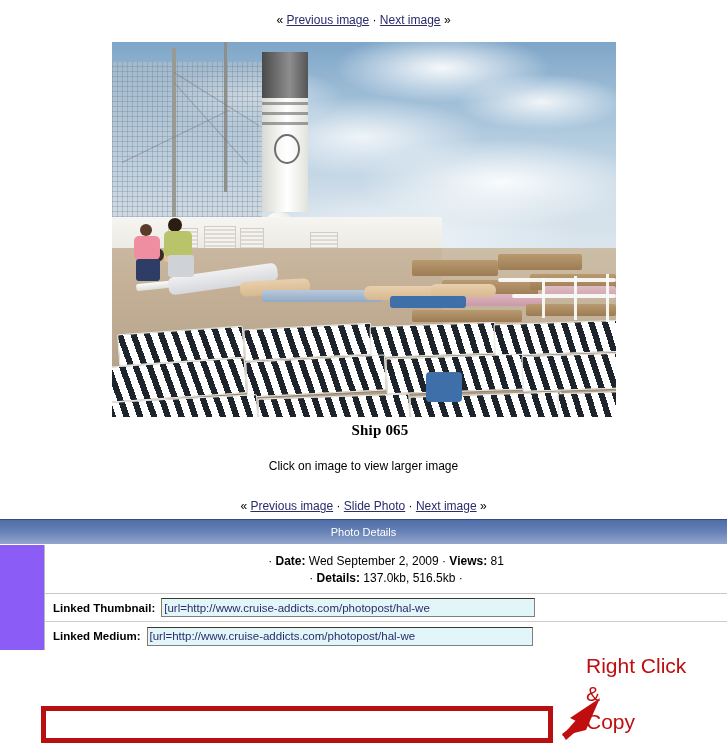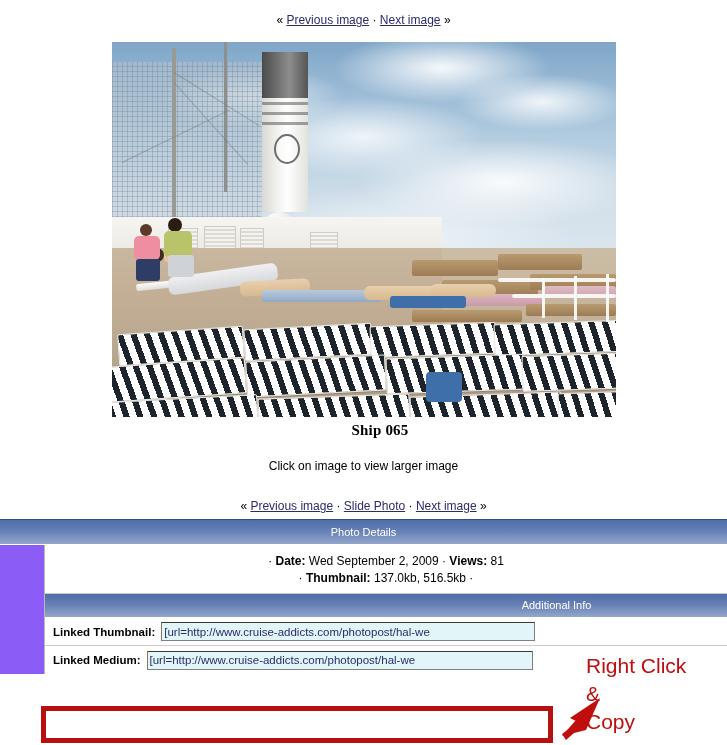--- a/index.html
+++ b/index.html
@@ -464,26 +464,23 @@
   <span class="guil">»</span>
 </div>
 
 <div class="details">
   <div class="bar">Photo Details</div>
   <div class="details-body">
     <div class="details-table">
 
       <div class="meta">
         <span>· </span><b>Date:</b><span> Wed September 2, 2009 </span><span>· </span><b>Views:</b><span> 81</span><br>
-        <span>· </span><b>Thumbnail:</b><span> 137.0kb, 516.5kb ·</span>
+        <span>· </span><b>Details:</b><span> 137.0kb, 516.5kb ·</span>
       </div>
 
-      <div class="subbar">
-        <div class="subbar-inner">Additional Info</div>
-      </div>
 
       <div class="frow row1">
         <span class="flabel">Linked Thumbnail:</span>
         <input class="finput" type="text" value="[url=http://www.cruise-addicts.com/photopost/hal-we" style="">
       </div>
 
       <div class="frow row2">
         <span class="flabel">Linked Medium:</span>
         <input class="finput" type="text" value="[url=http://www.cruise-addicts.com/photopost/hal-we" style="">
       </div>

